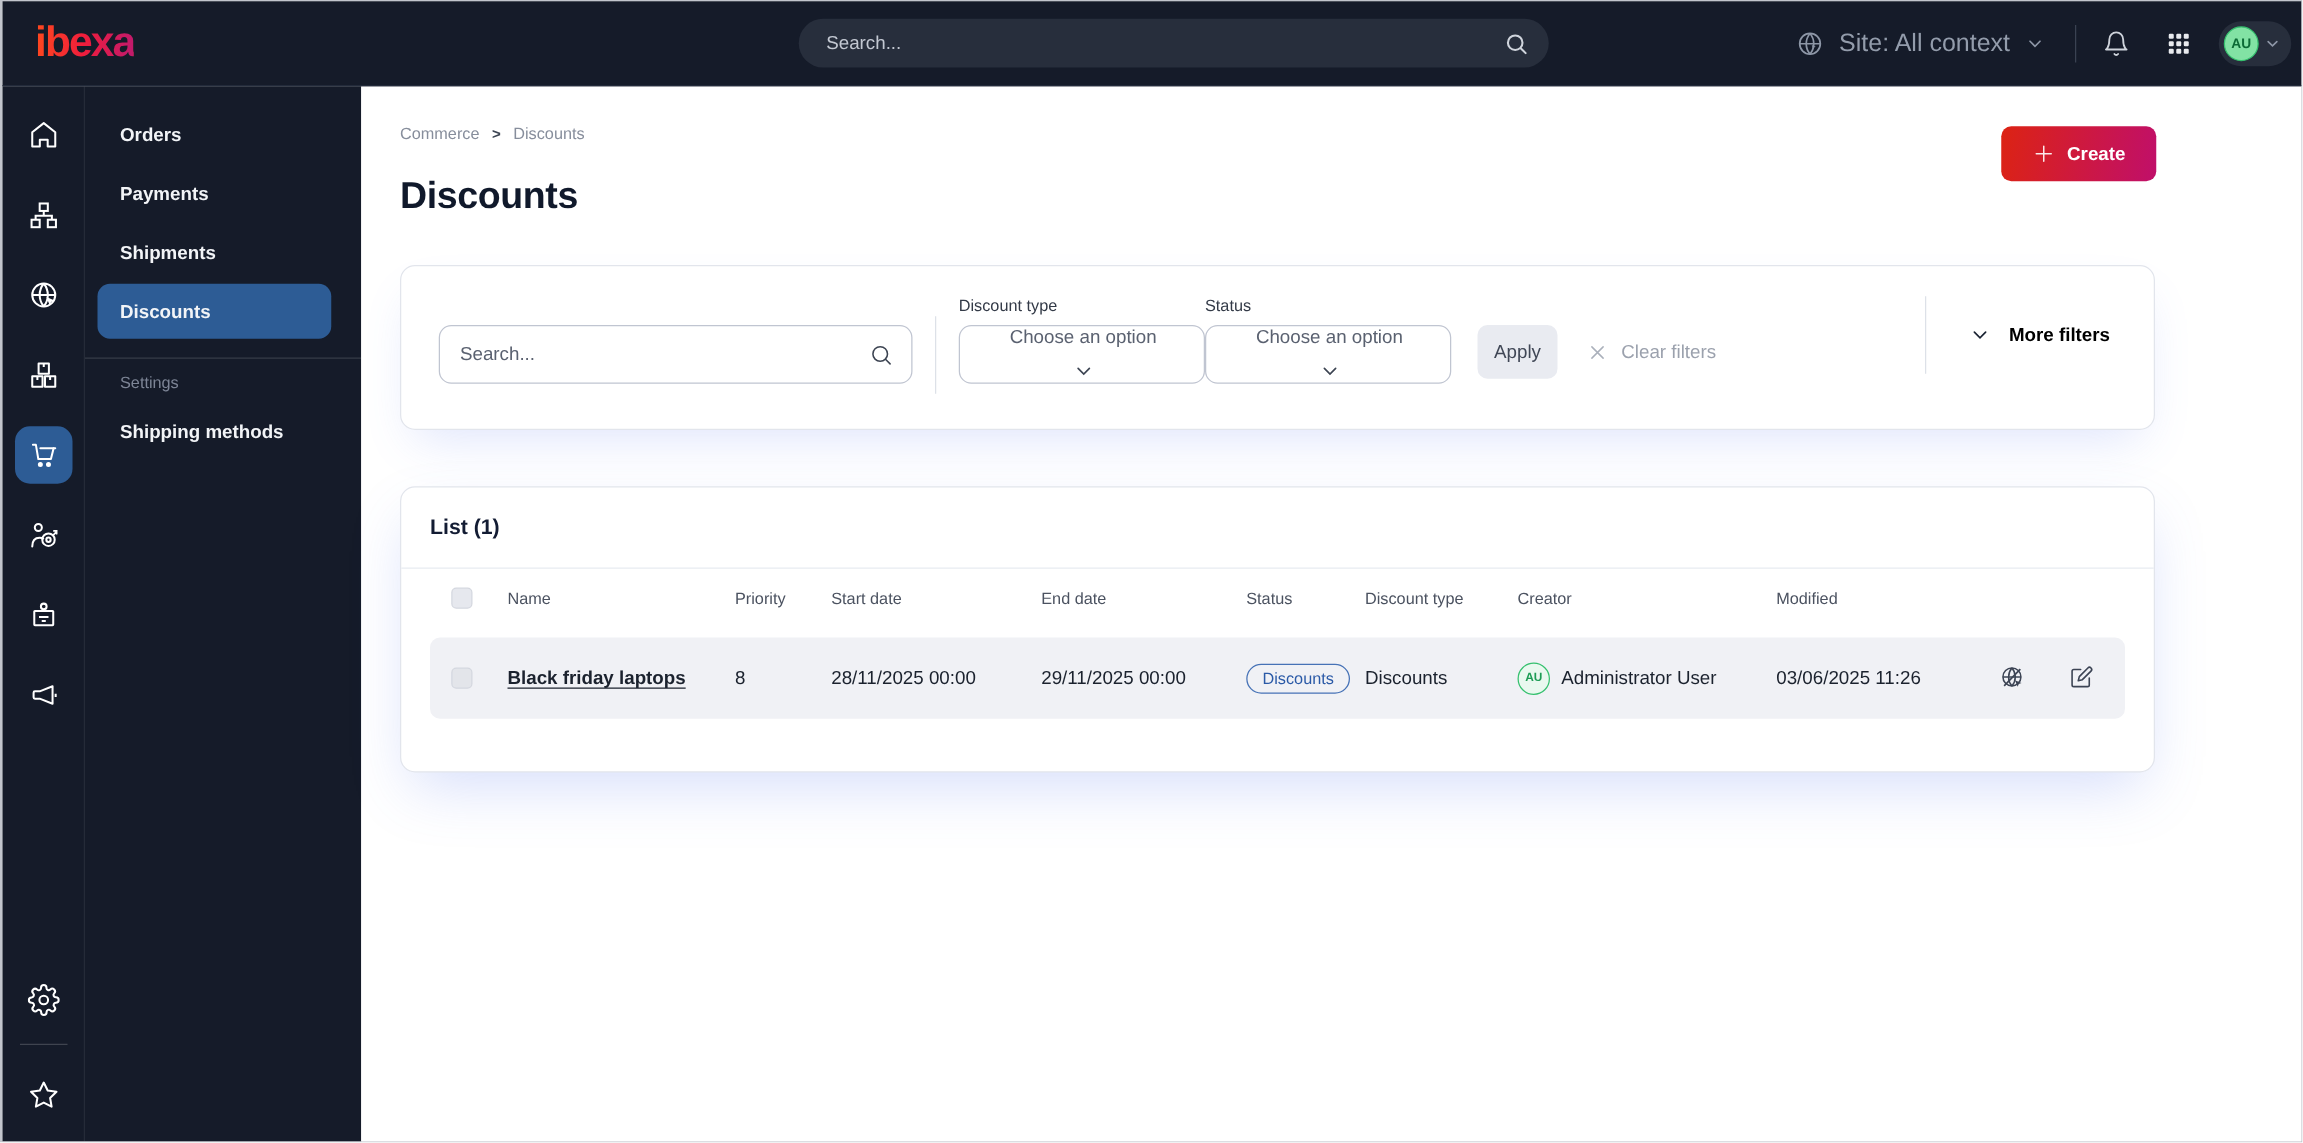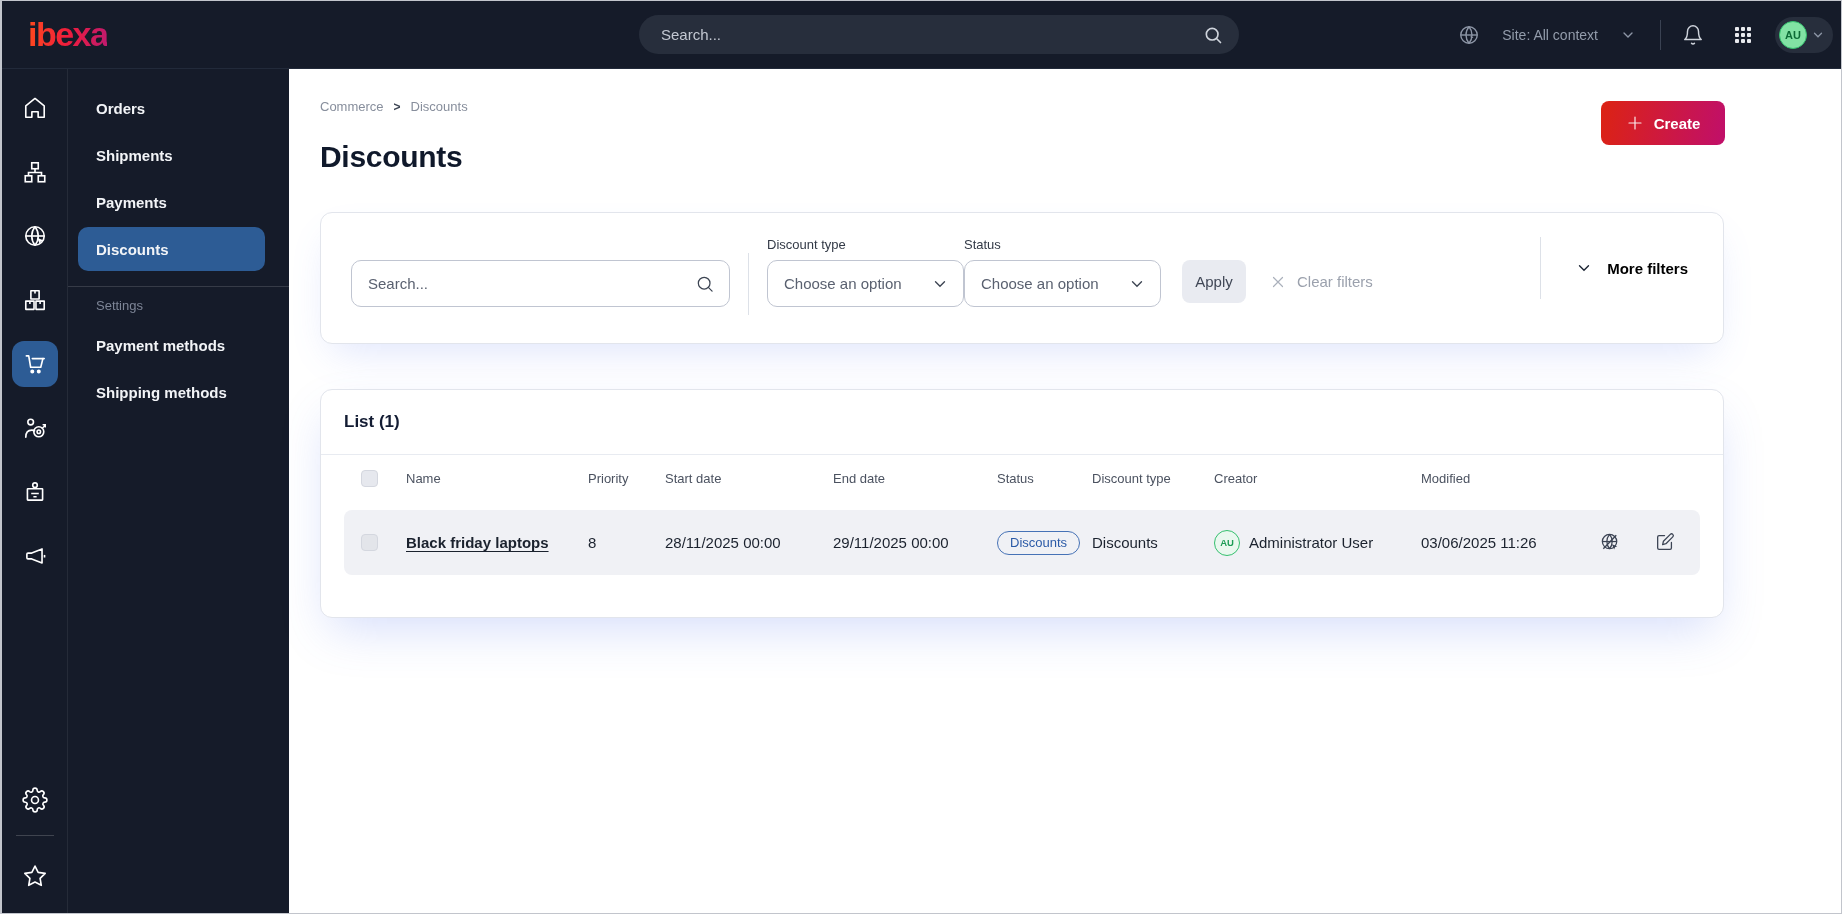--- a/index.html
+++ b/index.html
@@ -9,21 +9,21 @@
 
   
   .topbar { position:absolute; top:0; left:0; right:0; height:68px; background:#151b29; display:flex; align-items:center; border-bottom:1px solid #222a3a; z-index:5; }
   .logo { margin-left:26px; font-size:34px; font-weight:bold; letter-spacing:-1.5px;
           background:linear-gradient(95deg,#ff4a1d 0%,#ef1d3c 50%,#bf1a6e 100%);
           -webkit-background-clip:text; background-clip:text; color:transparent; cursor:pointer; }
   .top-search { position:absolute; left:637px; top:14px; width:600px; height:39px; background:#272e3c; border-radius:20px; display:flex; align-items:center; padding:0 16px 0 22px; }
   .top-search input { flex:1; background:transparent; border:none; outline:none; color:#d6dae1; font-size:15px; font-family:inherit; }
   .top-search input::placeholder { color:#c3c8d2; }
   .topbar-right { position:absolute; right:8px; top:0; height:68px; display:flex; align-items:center; gap:14px; }
-  .site-select { display:flex; align-items:center; gap:22px; color:#939cab; font-size:14px; cursor:pointer; margin-right:10px; }
+  .site-select { display:flex; align-items:center; gap:12px; color:#939cab; font-size:20px; cursor:pointer; margin-right:10px; }
   .v-div-dark { width:1px; height:30px; background:#3a4252; }
   .icon-btn { width:36px; height:36px; display:flex; align-items:center; justify-content:center; cursor:pointer; }
   .avatar-pill { height:36px; min-width:58px; background:#272e3c; border-radius:18px; display:flex; align-items:center; padding:0 8px 0 4px; gap:4px; cursor:pointer; }
   .avatar-green { width:28px; height:28px; border-radius:50%; background:#82e2a4; border:1px solid #35c06e; color:#0c6b36; font-size:11px; font-weight:bold; display:flex; align-items:center; justify-content:center; }
 
   
   .rail { position:absolute; top:68px; left:0; width:66px; bottom:0; background:#151b29; display:flex; flex-direction:column; align-items:center; padding-top:16px; border-right:1px solid rgba(255,255,255,0.07); }
   .rail-item { width:46px; height:46px; border-radius:12px; display:flex; align-items:center; justify-content:center; margin-bottom:18px; cursor:pointer; flex:0 0 auto; }
   .rail-item.active { background:#2d5c95; }
   .rail-spacer { flex:1 1 auto; }
@@ -49,21 +49,21 @@
   .card { border:1px solid #e2e5ec; border-radius:12px; background:#fff; }
   .filter-card { margin-top:38px; height:132px; padding:24px 0 0 30px; position:relative; display:flex;
                  box-shadow:0 18px 40px -12px rgba(88,118,240,0.20); }
   .fgroup { display:flex; flex-direction:column; }
   .flabel { font-size:13px; color:#333a47; height:16px; margin-bottom:7px; }
   .finput { height:47px; border:1px solid #c0c5d1; border-radius:10px; background:#fff; display:flex; align-items:center; padding:0 14px 0 16px; font-size:15px; color:#5a6170; }
   .search-box { width:379px; margin-top:23px; }
   .search-box input { flex:1; border:none; outline:none; font-size:15px; color:#333a47; font-family:inherit; background:transparent; }
   .search-box input::placeholder { color:#5a6170; }
   .fdivider { width:1px; background:#dde1e8; height:62px; margin:16px 18px 0 18px; align-self:flex-start; }
-  .dropdown { width:197px; justify-content:space-between; cursor:pointer; }
+  .dropdown { width:197px; justify-content:space-between; cursor:pointer;flex-direction:column; }
   .apply-btn { margin:23px 0 0 21px; width:64px; height:43px; background:#e9ebf1; border:none; border-radius:8px; font-size:15px; color:#404756; font-family:inherit; cursor:pointer; }
   .clear-btn { margin:23px 0 0 23px; height:43px; display:flex; align-items:center; gap:10px; color:#9ba1ad; font-size:15px; cursor:pointer; }
   .more-filters { position:absolute; right:35px; top:24px; height:62px; display:flex; align-items:center; gap:14px; padding-left:34px; border-left:1px solid #dde1e8; cursor:pointer; }
   .more-filters span { font-size:15px; font-weight:bold; color:#000000; }
 
   .list-card { margin-top:45px; height:229px; box-shadow:0 20px 48px -10px rgba(88,118,240,0.25); }
   .list-head { height:64px; display:flex; align-items:center; padding:0 23px; }
   .list-title { font-size:17px; font-weight:bold; color:#131c33; }
   .list-head-right { margin-left:auto; display:flex; align-items:center; }
   .delete-btn { display:flex; align-items:center; gap:10px; color:#a9aeb8; font-size:15px; cursor:default; }
@@ -252,33 +252,30 @@
           </svg>
         </span>
     </div>
   </div>
 
   <div class="sidepanel">
     <div class="side-item">
         <span>Orders</span>
       </div>
     <div class="side-item">
+        <span>Payments</span>
+      </div>
+    <div class="side-item">
         <span>Shipments</span>
-      </div>
-    <div class="side-item">
-        <span>Payments</span>
       </div>
     <div class="side-item active">
         <span>Discounts</span>
       </div>
     <div class="side-div"></div>
     <div class="side-section">Settings</div>
-    <div class="side-item">
-        <span>Payment methods</span>
-      </div>
     <div class="side-item">
         <span>Shipping methods</span>
       </div>
   </div>
 
   <div class="main">
 
     <div class="breadcrumb">
       <span class="crumb">Commerce</span>
       <span class="sep">&gt;</span>

